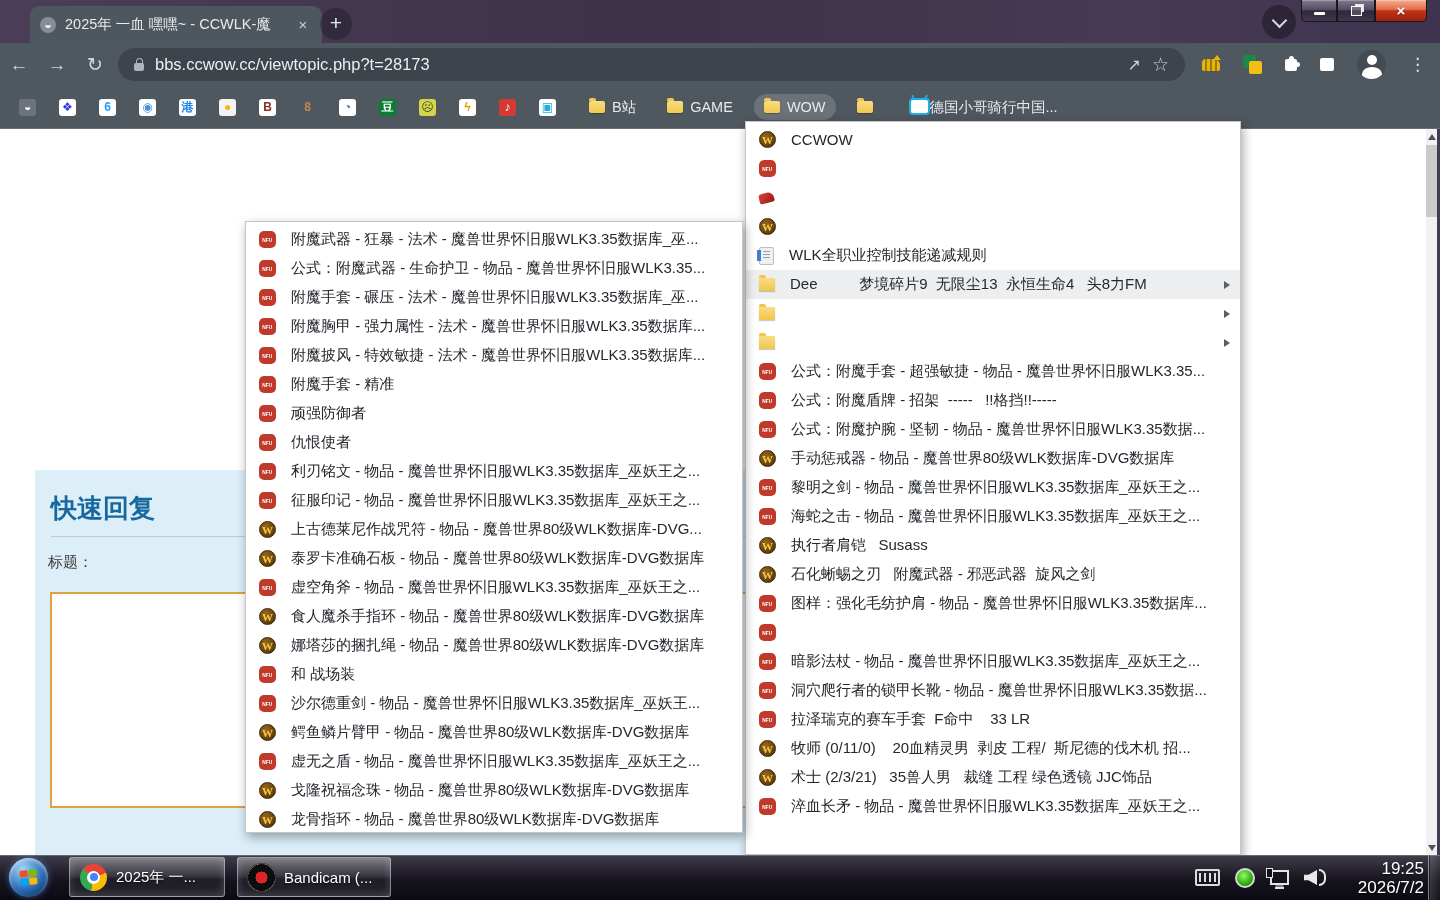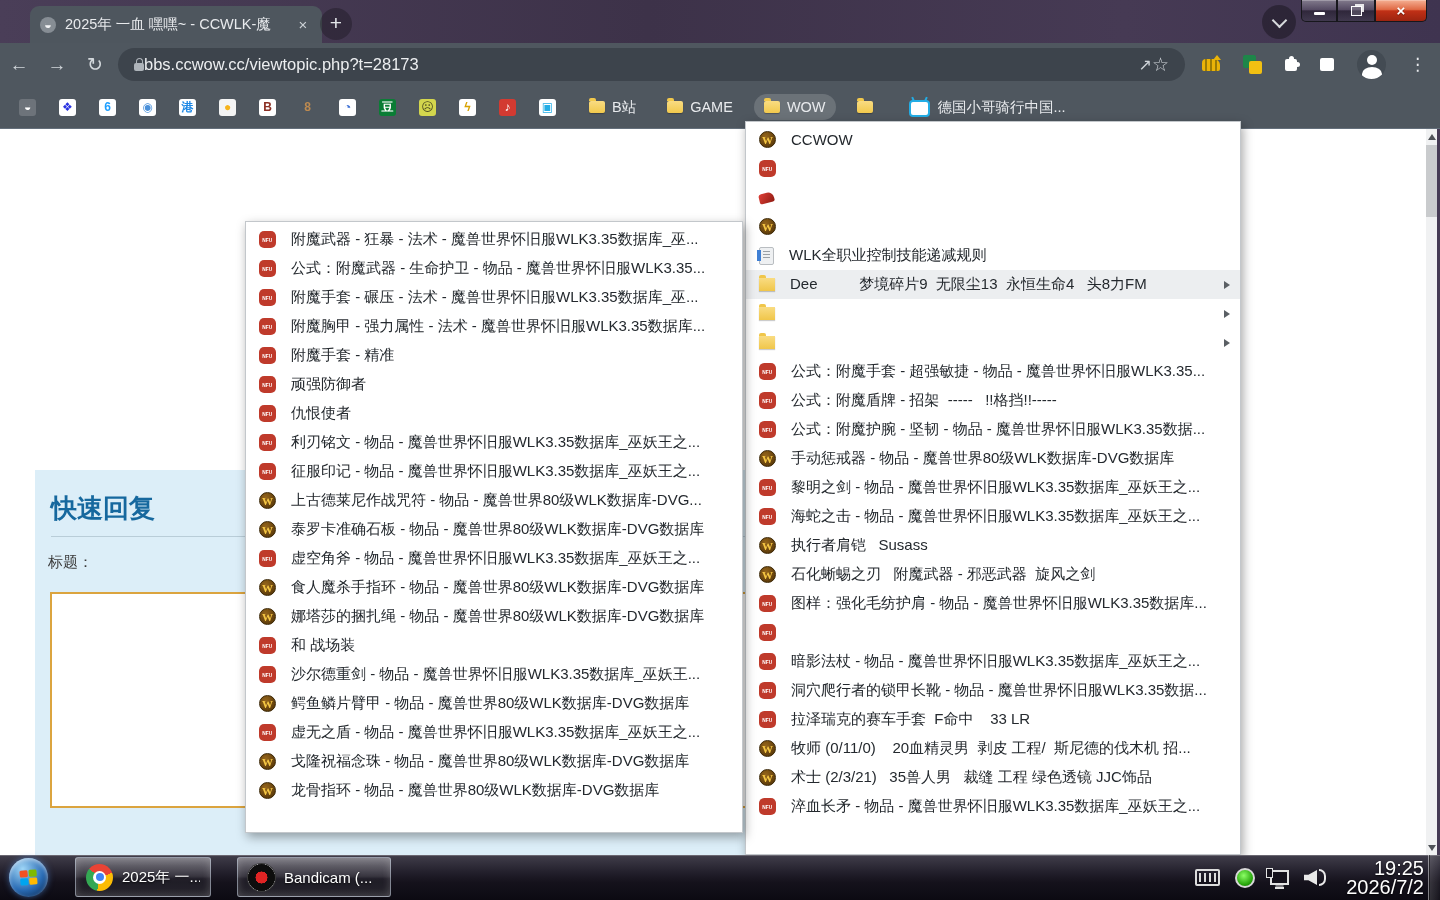--- a/index.html
+++ b/index.html
@@ -33,21 +33,21 @@
   .wb-close{width:50px;border-radius:0 0 5px 0;
     background:linear-gradient(180deg,#f5b093,#e06a45 45%,#c03016 52%,#9c2410)}
   .glyph-min{width:11px;height:3px;background:#fff;border-radius:1px;margin-top:6px}
   .glyph-max{width:9px;height:8px;border:1.5px solid #fff;background:rgba(255,255,255,.15);
     box-shadow:3px -3px 0 -1px rgba(255,255,255,.85)}
   .glyph-close{color:#fff;font-size:15px;font-weight:bold;text-shadow:0 1px 1px rgba(0,0,0,.4)}
   .toolbar{position:absolute;left:0;top:43px;width:1440px;height:43px;background:#4f575f;
     display:flex;align-items:center;padding:0;color:#d9dde1}
   .navbtn{width:38px;text-align:center;font-size:19px;color:#d3d8dc;flex:none}
   .urlpill{margin-left:4px;width:1035px;height:33px;border-radius:17px;background:#3d444c;
-    display:flex;align-items:center;padding:0 16px;flex:none}
+    display:flex;align-items:center;padding:0 16px;gap:11px;flex:none}
   .lock{width:10px;height:8px;background:#aeb4ba;border-radius:2px;position:relative;flex:none;margin-top:4px}
   .lock::before{content:"";position:absolute;left:1.5px;top:-5px;width:7px;height:6px;
     border:1.5px solid #aeb4ba;border-bottom:none;border-radius:4px 4px 0 0;box-sizing:border-box}
   .url-text{font-size:16.5px;color:#eceef0;flex:1;white-space:nowrap;overflow:hidden}
   .pill-ic{color:#cfd4d9;font-size:16px;flex:none}
   .ext-zone{display:flex;align-items:center;gap:23px;margin-left:17px}
   .ext-cat{width:18px;height:12px;background:repeating-linear-gradient(90deg,#eab308 0 3px,#9a7b07 3px 5px);
     border-radius:4px 6px 2px 2px;position:relative}
   .ext-cat::before{content:"";position:absolute;right:-1px;top:-4px;border-left:4px solid transparent;
     border-right:4px solid transparent;border-bottom:5px solid #eab308}
@@ -72,21 +72,21 @@
   .bmf{display:flex;align-items:center;gap:7px;padding:5px 10px;margin-right:11px;border-radius:13px}
   .bmf.active{background:rgba(255,255,255,.16)}
   .bmf-label{font-size:14.5px;white-space:nowrap}
   .fold-ic{width:16px;height:12px;background:linear-gradient(180deg,#f9dc82,#f2c94c);border-radius:2px;
     position:relative;flex:none;box-shadow:0 1px 1px rgba(0,0,0,.25)}
   .fold-ic::before{content:"";position:absolute;left:0;top:-3px;width:7px;height:3px;
     background:#f2c94c;border-radius:2px 2px 0 0}
   .bili-ic{width:17px;height:13px;border:2px solid #23ade5;border-radius:4px;background:#fff;position:relative;flex:none}
   .bili-ic::before{content:"";position:absolute;left:1px;top:-5px;width:2px;height:4px;background:#23ade5;transform:rotate(-25deg)}
   .bili-ic::after{content:"";position:absolute;right:1px;top:-5px;width:2px;height:4px;background:#23ade5;transform:rotate(25deg)}
-  .bm-last{display:flex;align-items:flex-end;gap:8px;margin-left:8px}
+  .bm-last{display:flex;align-items:flex-start;gap:0;margin-left:8px}
   .bm-last-label{font-size:14.5px;white-space:nowrap;max-width:170px;overflow:hidden}
   
   .page{position:absolute;left:0;top:129px;width:1440px;height:726px;background:#fff;overflow:hidden}
   .page-edge-r{position:absolute;right:0;top:129px;width:3px;height:726px;background:#453a54;z-index:5}
   .panel{position:absolute;left:35px;top:341px;width:1170px;height:385px;background:#dceef8}
   .panel-title{margin:21px 0 0 16px;font-size:26px;font-weight:bold;color:#16689e}
   .panel-divider{position:absolute;left:16px;right:14px;top:66px;height:1px;background:#b9cdd8}
   .field-label{position:absolute;left:13px;top:83px;font-size:15px;color:#3a3a3a}
   .reply-textarea{position:absolute;left:15px;top:122px;width:1100px;height:216px;background:#fff;
     border:2px solid #dba43f;box-sizing:border-box}
@@ -131,42 +131,42 @@
     display:flex;align-items:center;justify-content:center}
   .flag{width:17px;height:15px;display:grid;grid-template-columns:1fr 1fr;grid-template-rows:1fr 1fr;
     gap:1px;transform:rotate(-5deg)}
   .flag span{border-radius:1.5px}
   .flag .f1{background:#f25022}.flag .f2{background:#7fba00}.flag .f3{background:#00a4ef}.flag .f4{background:#ffb900}
   .task-btn{position:absolute;top:2px;height:40px;border-radius:3px;border:1px solid rgba(210,220,235,.55);
     background:linear-gradient(180deg,rgba(255,255,255,.32),rgba(255,255,255,.12) 48%,rgba(255,255,255,.04) 55%,rgba(255,255,255,.10));
     box-shadow:inset 0 0 8px rgba(255,255,255,.2);display:flex;align-items:center;gap:9px;padding:0 10px;
     color:#fff;font-size:15px;box-sizing:border-box}
   .task-btn .lbl{white-space:nowrap;overflow:hidden;text-shadow:0 1px 2px rgba(0,0,0,.7)}
-  .tb-chrome{left:75px;width:136px}
+  .tb-chrome{left:69px;width:156px}
   .tb-bandicam{left:237px;width:154px}
   .chrome-ic{width:27px;height:27px;border-radius:50%;flex:none;position:relative;
     background:conic-gradient(from -50deg,#ea4335 0 33.3%,#fbbc05 0 66.6%,#34a853 0 100%)}
   .chrome-ic::before{content:"";position:absolute;left:7px;top:7px;width:13px;height:13px;border-radius:50%;background:#fff}
   .chrome-ic::after{content:"";position:absolute;left:9.5px;top:9.5px;width:8px;height:8px;border-radius:50%;background:#4285f4}
   .bandicam-ic{width:27px;height:27px;border-radius:50%;flex:none;
     background:radial-gradient(circle,#e02424 0 31%,#0d0d0d 32% 70%,#fdfdfd 71% 100%);
     box-shadow:0 0 0 1px #3a3a3a}
   .tray{position:absolute;right:114px;top:0;height:45px;display:flex;align-items:center;gap:15px}
   .tk{width:21px;height:13px;border:2px solid #dcdcdc;border-radius:2px;position:relative}
   .tk::after{content:"";position:absolute;inset:2px;
     background:repeating-linear-gradient(90deg,#dcdcdc 0 2px,transparent 2px 5px)}
   .tg{width:16px;height:16px;border-radius:50%;border:2px solid #d8d8d8;
     background:radial-gradient(circle at 42% 35%,#8cff66,#27a50b 65%,#0d5c00)}
   .tn{width:15px;height:11px;border:2px solid #e3e3e3;position:relative;background:#15121c}
   .tn::before{content:"";position:absolute;left:-6px;top:-4px;width:5px;height:8px;border:1.5px solid #e3e3e3;background:#15121c}
   .tn::after{content:"";position:absolute;left:3px;bottom:-6px;width:9px;height:2px;background:#e3e3e3;box-shadow:0 -2px 0 -0.5px #e3e3e3}
   .ts{width:13px;height:15px;background:#e9e9e9;position:relative;
     clip-path:polygon(0 32%,34% 32%,100% 0,100% 100%,34% 68%,0 68%)}
   .ts-arc{width:5px;height:13px;border:2px solid #e9e9e9;border-left:none;border-radius:0 9px 9px 0;margin-left:2px}
-  .clock{position:absolute;right:16px;top:4px;text-align:right;color:#fff;font-size:20px;line-height:19px;
+  .clock{position:absolute;right:16px;top:4px;text-align:right;color:#fff;font-size:17px;line-height:19px;
     text-shadow:0 1px 2px rgba(0,0,0,.8)}
   .showdesk{position:absolute;right:0;top:0;width:11px;height:45px;
     background:linear-gradient(90deg,rgba(255,255,255,.16),rgba(255,255,255,.04));
     border-left:1px solid rgba(255,255,255,.45);box-shadow:inset 1px 0 0 rgba(0,0,0,.5)}
 </style>
 </head>
 <body>
 
 <div>
 
@@ -442,20 +442,25 @@
         <span class="mlabel">附魔手套 - 碾压 - 法术 - 魔兽世界怀旧服WLK3.35数据库_巫...</span>
         <span class="marrow" style="visibility: hidden;"></span>
       </div>
       <div class="mrow">
         <span class="mi mi-nfu"></span>
         <span class="mlabel">附魔胸甲 - 强力属性 - 法术 - 魔兽世界怀旧服WLK3.35数据库...</span>
         <span class="marrow" style="visibility: hidden;"></span>
       </div>
       <div class="mrow">
         <span class="mi mi-nfu"></span>
+        <span class="mlabel">附魔披风 - 特效敏捷 - 法术 - 魔兽世界怀旧服WLK3.35数据库...</span>
+        <span class="marrow" style="visibility: hidden;"></span>
+      </div>
+      <div class="mrow">
+        <span class="mi mi-nfu"></span>
         <span class="mlabel">附魔手套 - 精准</span>
         <span class="marrow" style="visibility: hidden;"></span>
       </div>
       <div class="mrow">
         <span class="mi mi-nfu"></span>
         <span class="mlabel">顽强防御者</span>
         <span class="marrow" style="visibility: hidden;"></span>
       </div>
       <div class="mrow">
         <span class="mi mi-nfu"></span>

